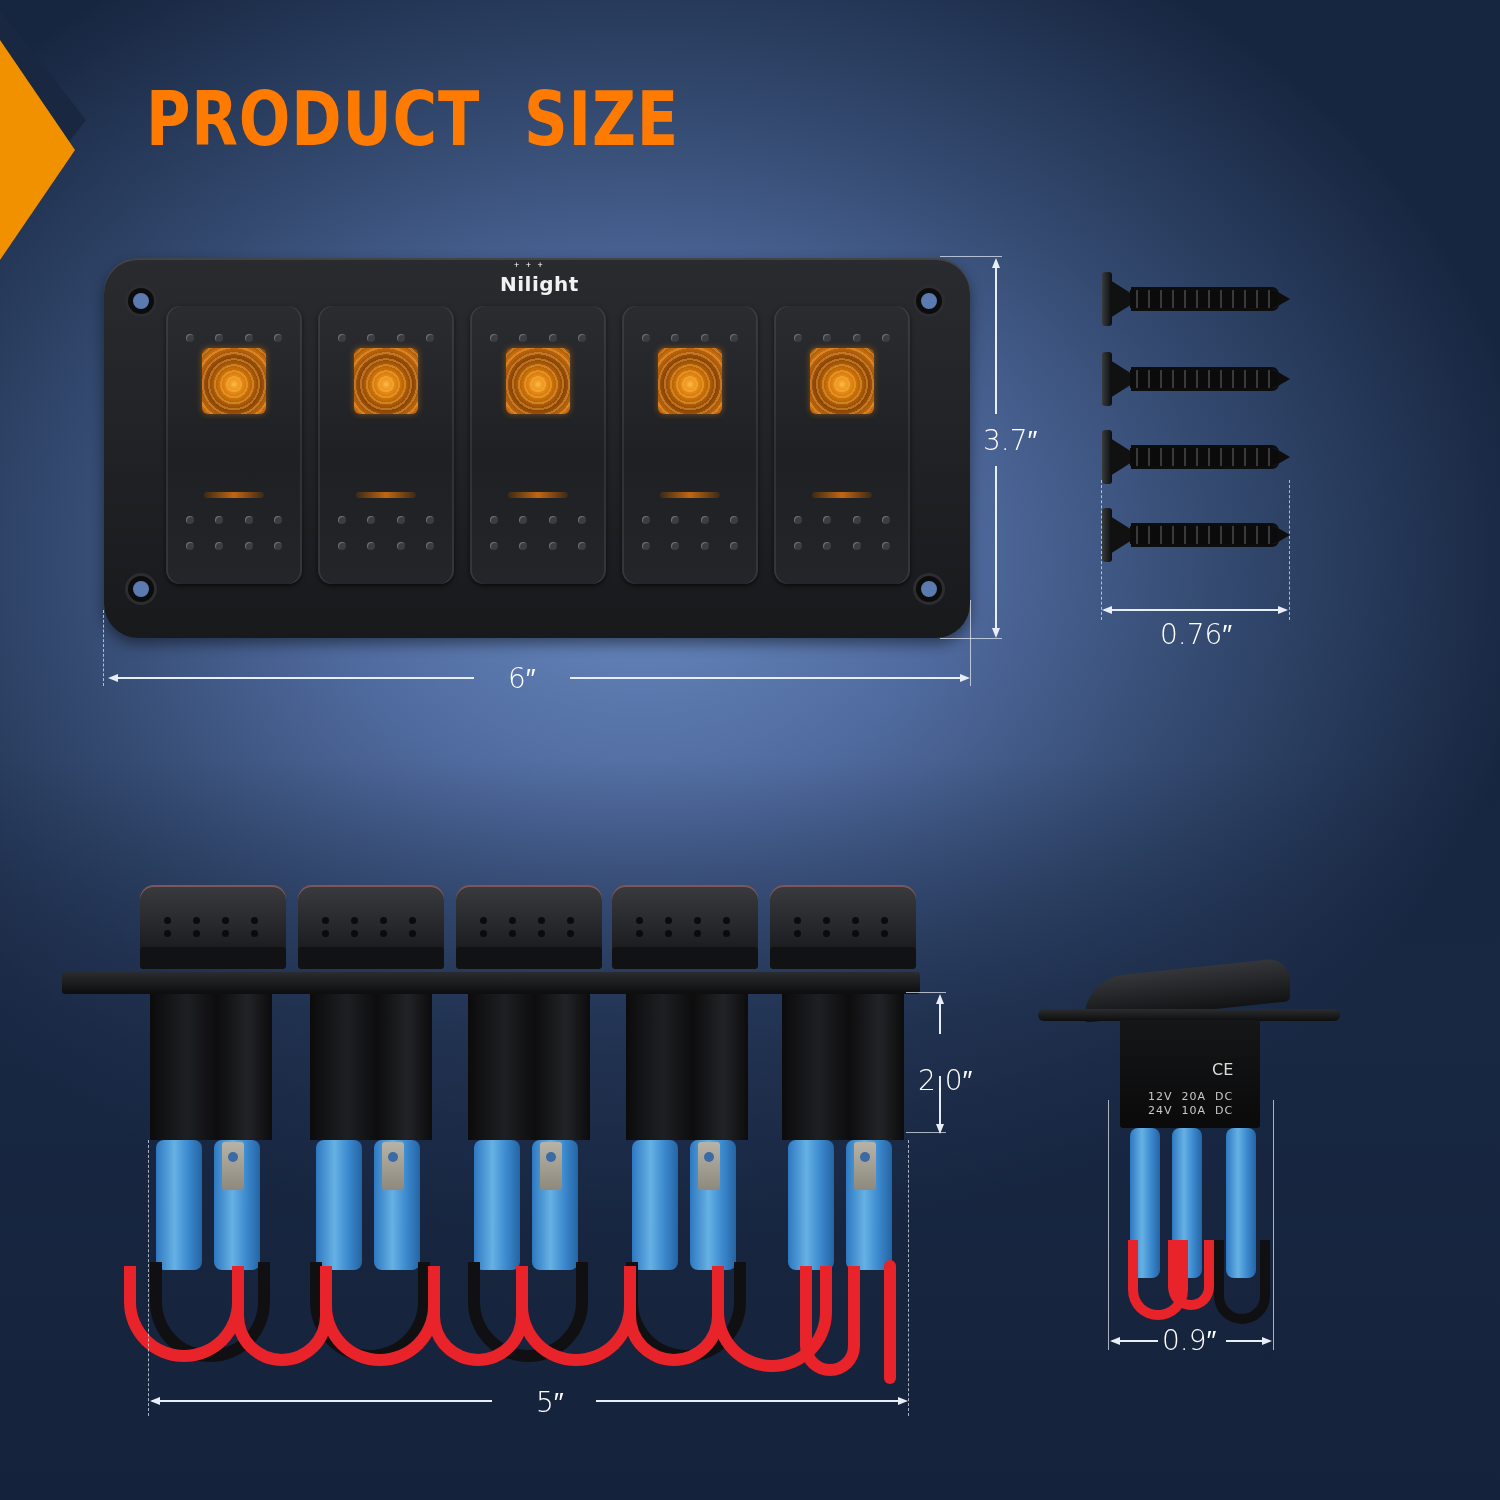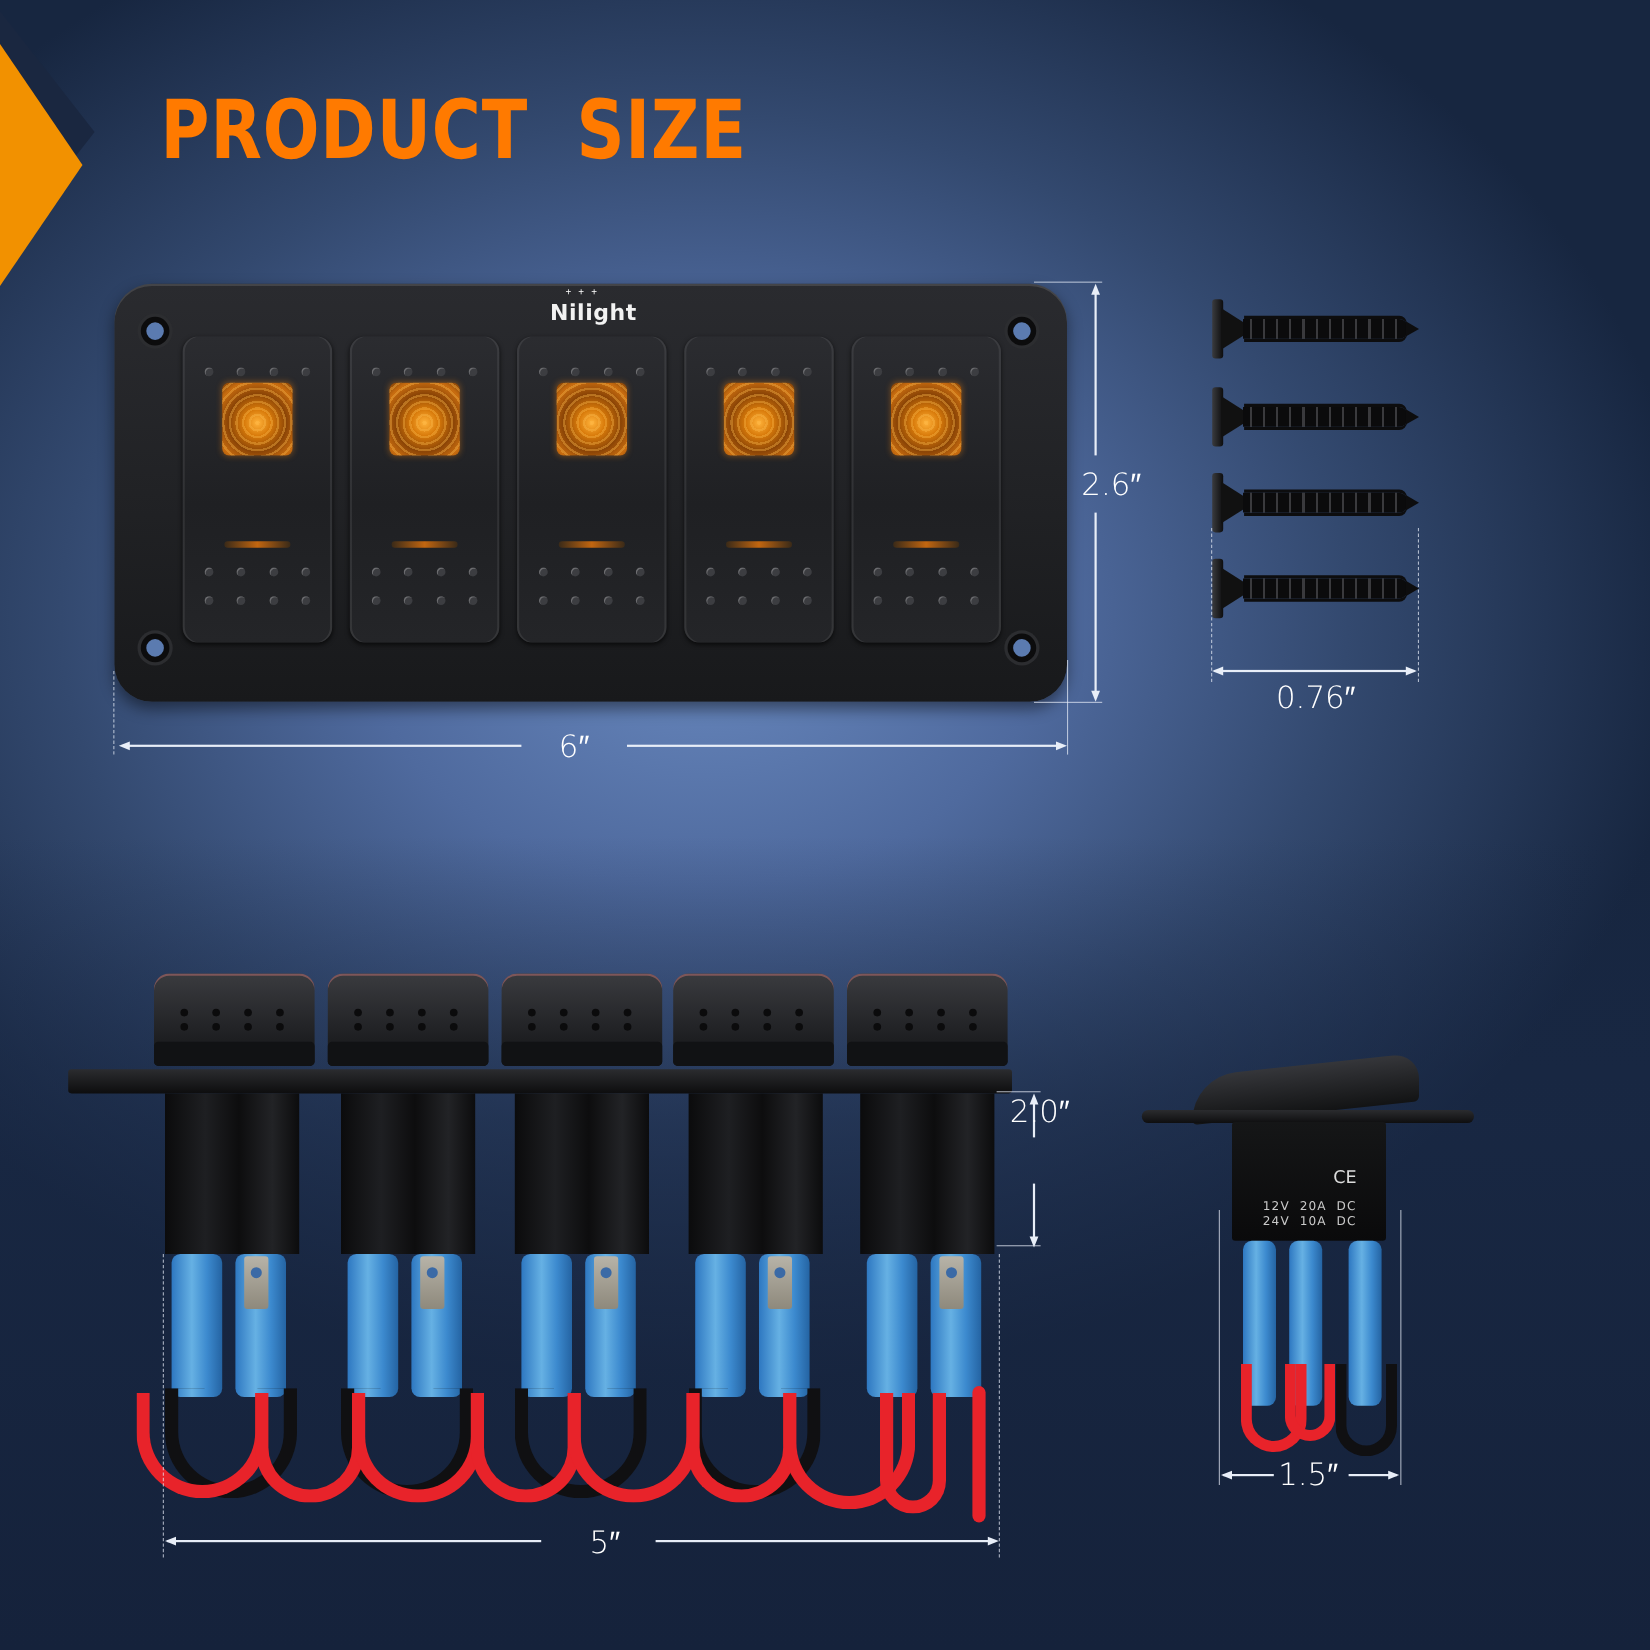--- a/index.html
+++ b/index.html
@@ -290,21 +290,21 @@
 <div class="arrow-l" style="left:108px; top:674px;"></div>
 <div class="arrow-r" style="left:960px; top:674px;"></div>
 <div class="dim-label" style="left:508px; top:662px;">6″</div>
 
 <div class="dim-ext-h" style="left:940px; top:256px; height:1px; width:62px;"></div>
 <div class="dim-ext-h" style="left:940px; top:638px; width:62px;"></div>
 <div class="dim-line-v" style="left:995px; top:262px; height:152px;"></div>
 <div class="dim-line-v" style="left:995px; top:466px; height:166px;"></div>
 <div class="arrow-u" style="left:992px; top:258px;"></div>
 <div class="arrow-d" style="left:992px; top:628px;"></div>
-<div class="dim-label" style="left:983px; top:424px;">2.6″</div>
+<div class="dim-label" style="left:983px; top:424px;">3.7″</div>
 
 <div class="screw" style="top:272px;">
   <div class="head"></div>
     <div class="neck"></div>
     <div class="shaft"></div>
     <div class="tip"></div>
 </div>
 <div class="screw" style="top:352px;">
   <div class="head"></div>
     <div class="neck"></div>
@@ -433,21 +433,21 @@
 <div class="wire-loop" style="left:712px; top:1266px; width:120px; height:106px;"></div>
 <div class="wire-loop" style="left:800px; top:1266px; width:60px; height:110px;"></div>
 <div style="position:absolute; left:884px; top:1260px; width:12px; height:124px; background:#e8232a; border-radius:6px;"></div>
 
 <div class="dim-ext-h" style="left:906px; top:992px; width:40px;"></div>
 <div class="dim-ext-h" style="left:906px; top:1132px; width:40px;"></div>
 <div class="dim-line-v" style="left:939px; top:998px; height:36px;"></div>
 <div class="dim-line-v" style="left:939px; top:1076px; height:52px;"></div>
 <div class="arrow-u" style="left:936px; top:994px;"></div>
 <div class="arrow-d" style="left:936px; top:1124px;"></div>
-<div class="dim-label" style="left:918px; top:994px;">2.0″</div>
+<div class="dim-label" style="left:918px; top:1064px;">2.0″</div>
 
 <div class="dashed-v" style="left:148px; top:1140px; height:276px;"></div>
 <div class="dashed-v" style="left:908px; top:1140px; height:276px;"></div>
 <div class="dim-line-h" style="left:152px; top:1400px; width:340px;"></div>
 <div class="dim-line-h" style="left:596px; top:1400px; width:308px;"></div>
 <div class="arrow-l" style="left:150px; top:1397px;"></div>
 <div class="arrow-r" style="left:898px; top:1397px;"></div>
 <div class="dim-label" style="left:536px; top:1386px;">5″</div>
 
 <div class="single-cap"></div>
@@ -462,13 +462,13 @@
 <div class="wire-loop" style="left:1128px; top:1240px; width:60px; height:80px; border-width:10px;"></div>
 <div class="wire-loop" style="left:1168px; top:1240px; width:46px; height:70px; border-width:10px;"></div>
 <div class="wire-loop black" style="left:1214px; top:1240px; width:56px; height:84px; border-width:10px;"></div>
 
 <div class="dim-ext-v" style="left:1108px; top:1100px; height:250px;"></div>
 <div class="dim-ext-v" style="left:1273px; top:1100px; height:250px;"></div>
 <div class="dim-line-h" style="left:1112px; top:1340px; width:46px;"></div>
 <div class="dim-line-h" style="left:1226px; top:1340px; width:44px;"></div>
 <div class="arrow-l" style="left:1110px; top:1337px;"></div>
 <div class="arrow-r" style="left:1262px; top:1337px;"></div>
-<div class="dim-label" style="left:1162px; top:1324px;">1.5″</div>
+<div class="dim-label" style="left:1162px; top:1324px;">0.9″</div>
 
 </body></html>

